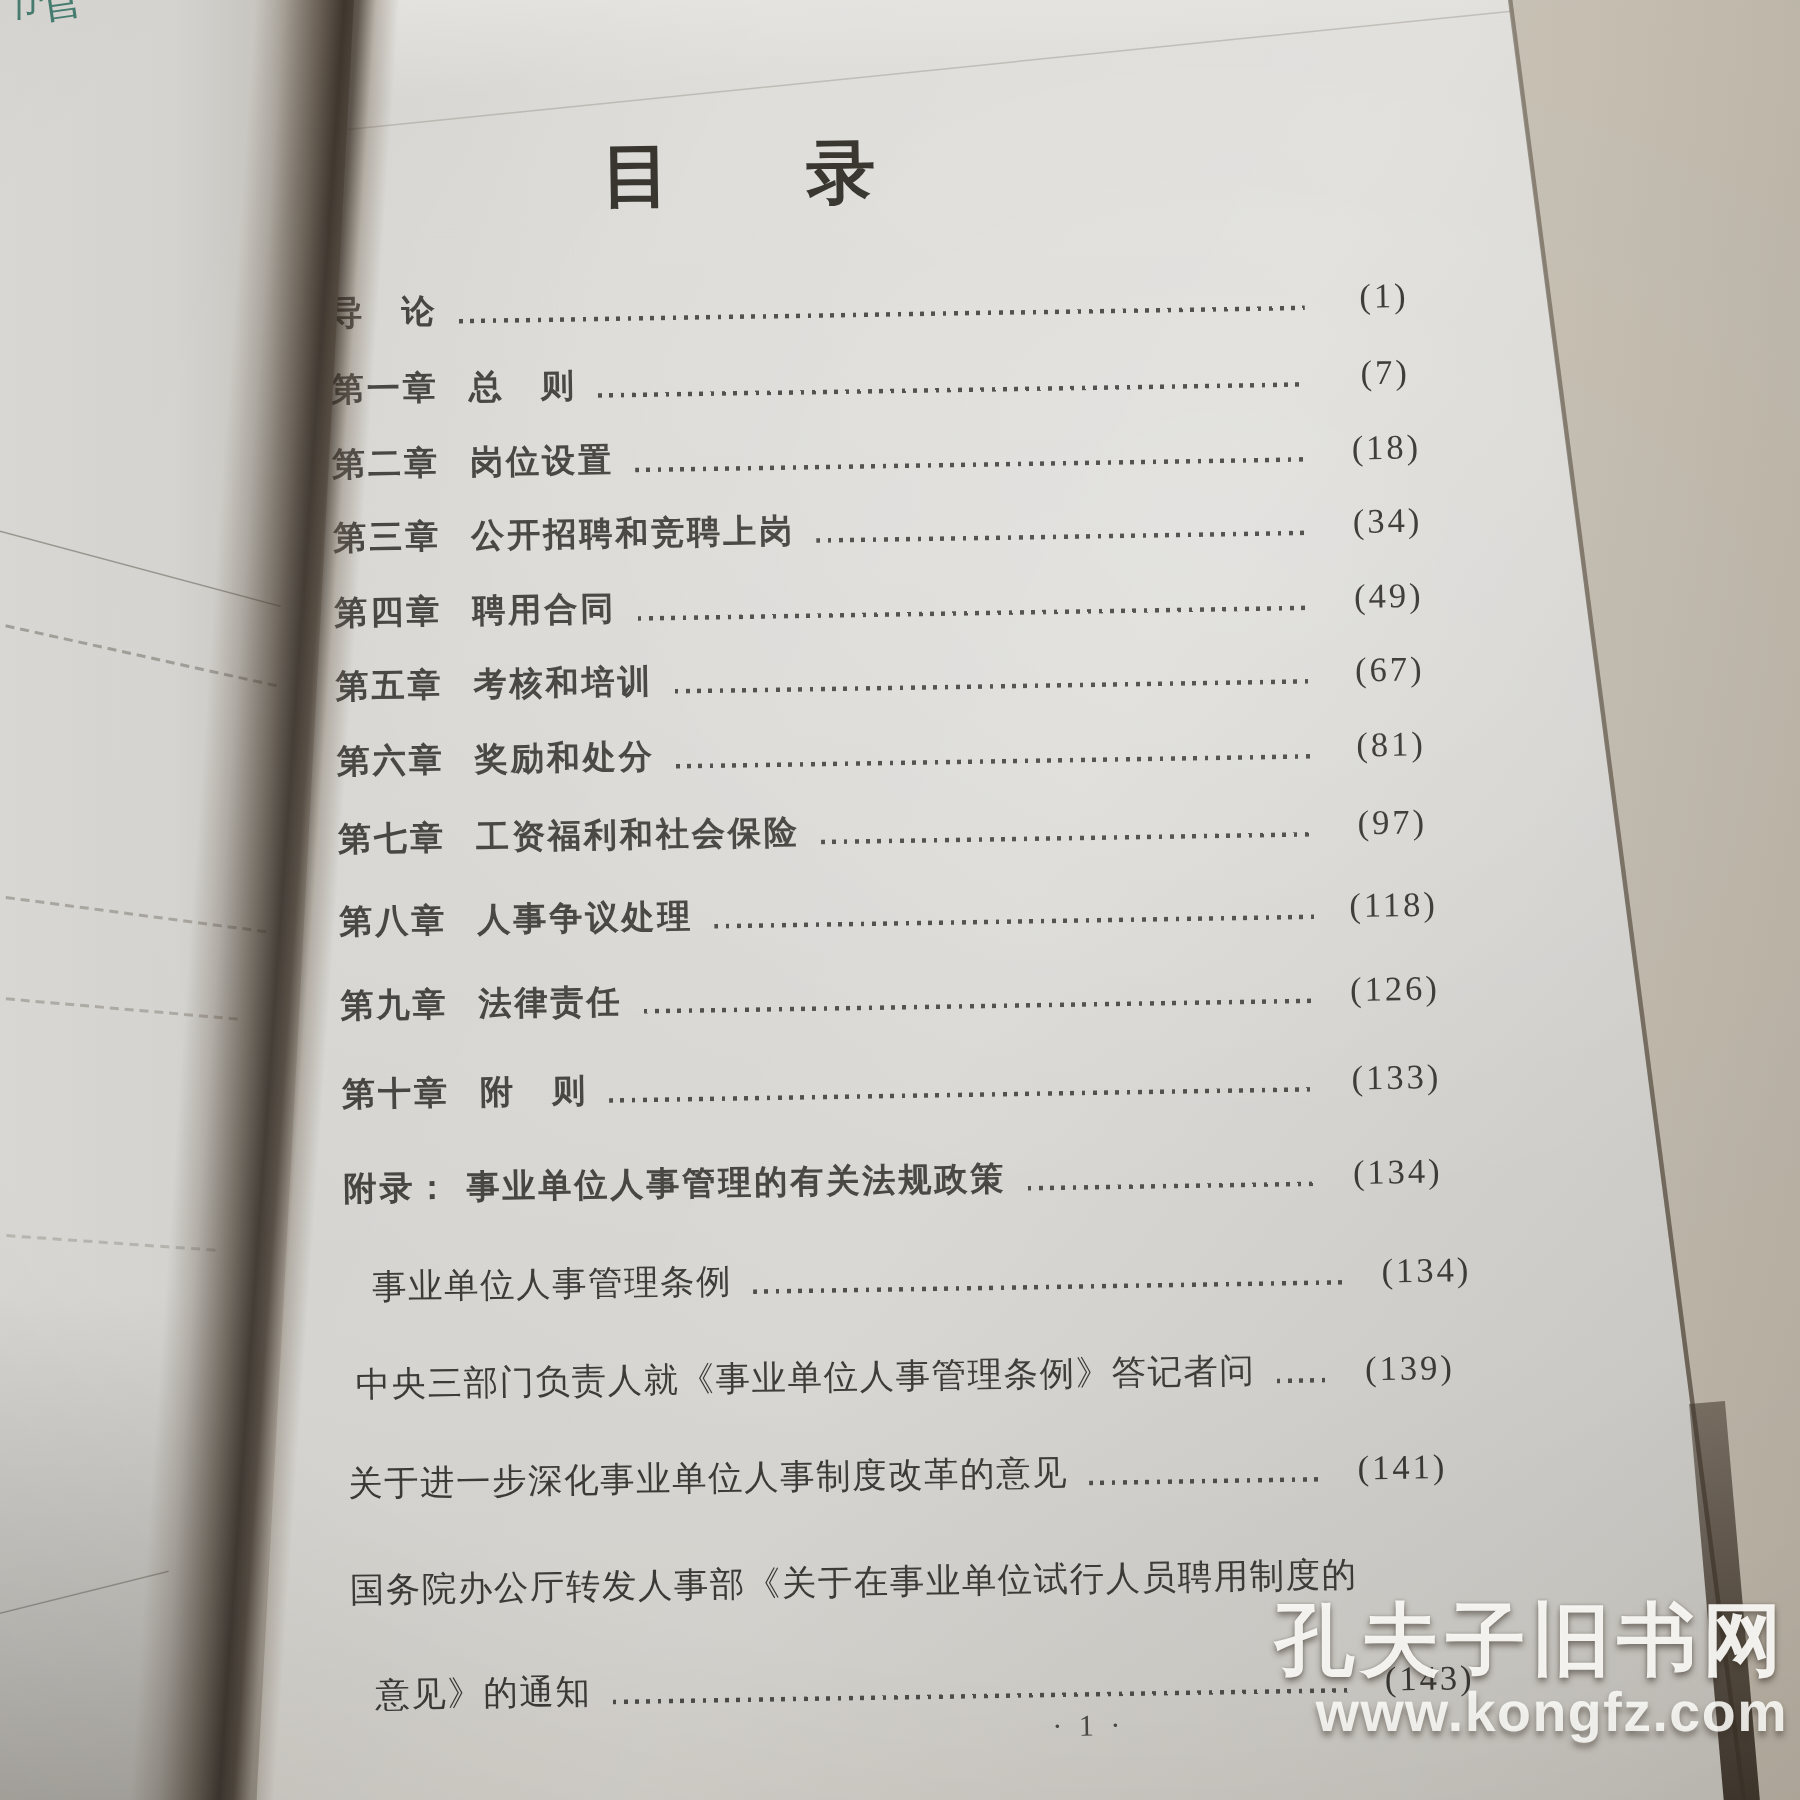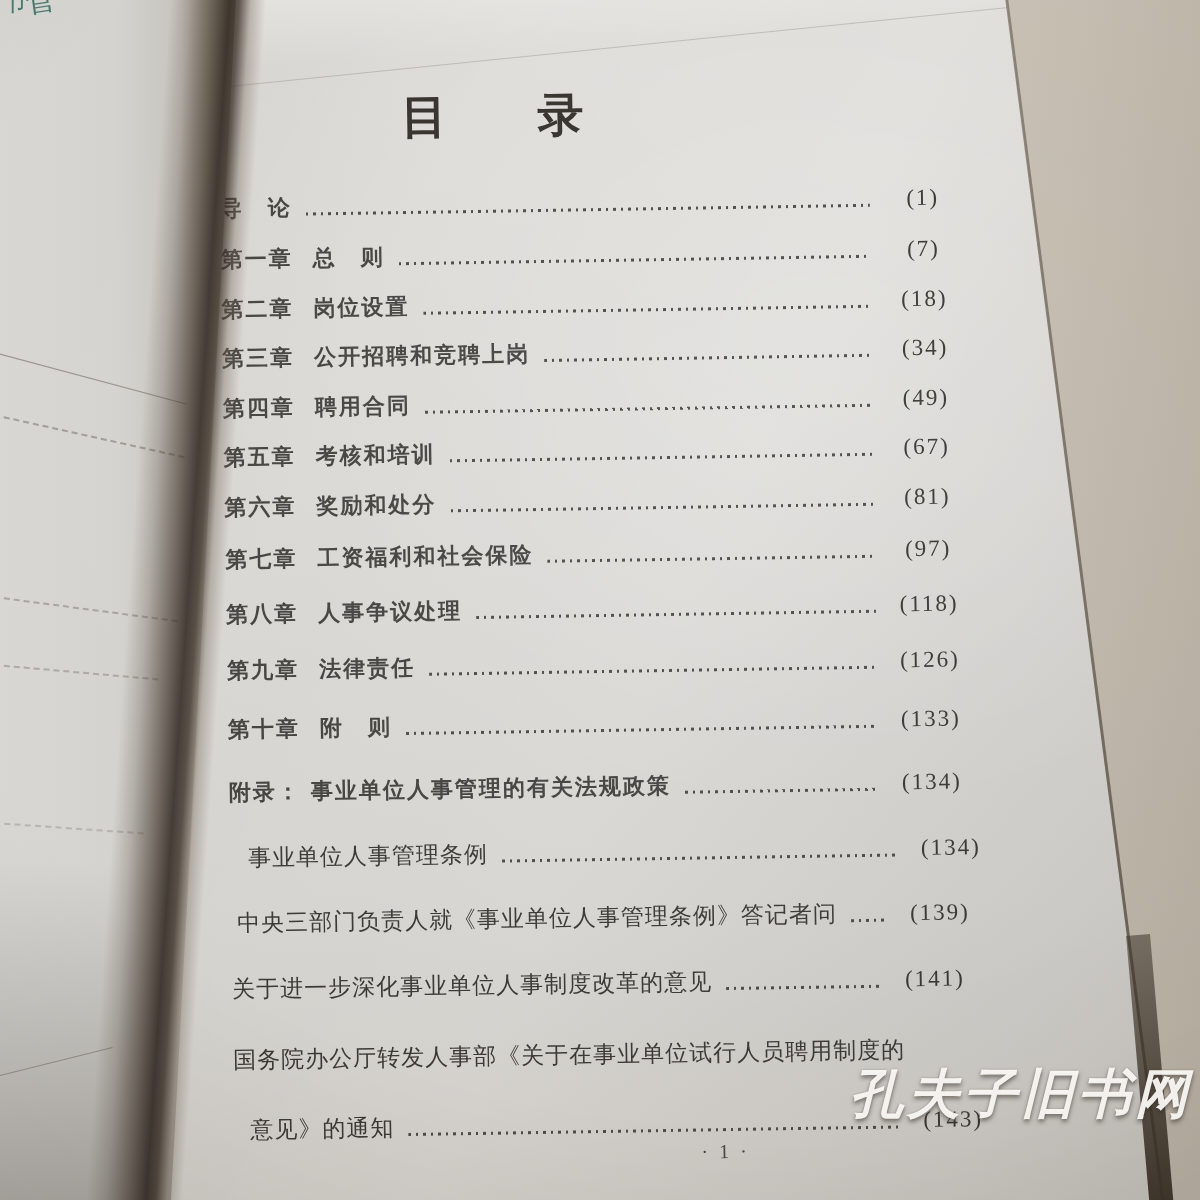--- a/index.html
+++ b/index.html
@@ -100,21 +100,21 @@
   }
   
   .lighting{
     position:absolute;inset:0;pointer-events:none;
     background:
       radial-gradient(ellipse 1400px 1100px at 62% 38%,rgba(255,255,255,0.06),rgba(0,0,0,0) 60%,rgba(0,0,0,0.10) 100%);
   }
   
   .watermark{position:absolute;right:8px;top:1066px;text-align:right;pointer-events:none;}
   .wm-line1{
-    font-family:"Liberation Serif",serif;font-style:italic;font-weight:700;
+    font-family:"Liberation Serif",serif;font-weight:700;
     font-size:53px;line-height:56px;letter-spacing:4px;
     color:rgba(253,252,249,0.93);text-shadow:0 3px 4px rgba(55,48,38,0.55),0 0 2px rgba(80,70,58,0.35);
   }
   .wm-line2{
     font-family:"Liberation Sans",sans-serif;font-weight:700;
     font-size:37px;line-height:40px;letter-spacing:1px;
     color:rgba(251,250,247,0.88);text-shadow:0 3px 4px rgba(55,48,38,0.50);
   }
 </style>
 </head>
@@ -241,15 +241,16 @@
   </div>
 
   <div class="gutter"></div>
   <div class="edge-line"></div>
   <div class="edge-dark-band"></div>
 
   <div class="lighting"></div>
 
   <div class="watermark">
     <div class="wm-line1">孔夫子旧书网</div>
+    <div class="wm-line2">www.kongfz.com</div>
   </div>
 
 </div>
 
 </body></html>

